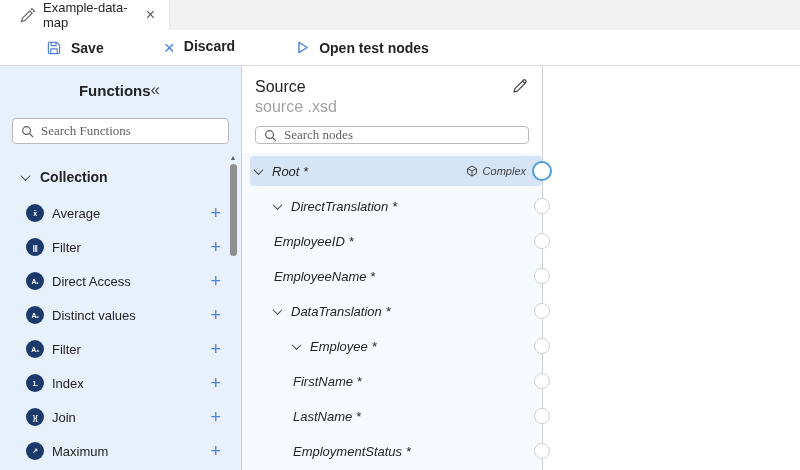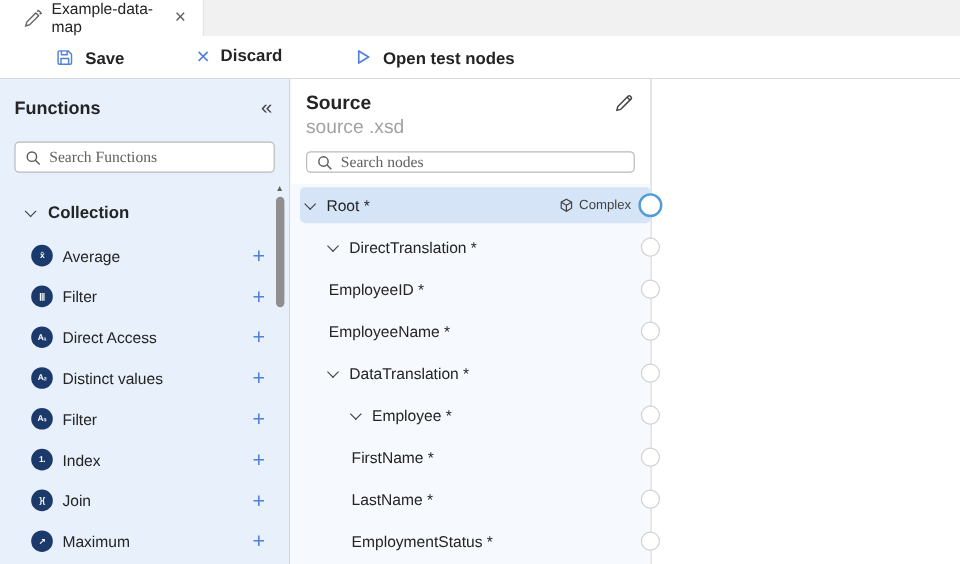--- a/index.html
+++ b/index.html
@@ -19,21 +19,21 @@
   .tbtn { display:flex; align-items:flex-start; gap:9px; font-size:14px; font-weight:600;
           color:#242424; margin-right:60px; cursor:pointer; }
   .tbtn .xchar { color:#4f82d8; font-size:19px; font-weight:400; line-height:1; }
 
   
   .main { flex:1; display:flex; min-height:0; }
 
   
   .fpanel { width:242px; flex:0 0 242px; background:#e8f1fb; border-right:1px solid #cfcfcf;
             position:relative; padding-top:14px; }
-  .fhead { display:flex; align-items:center; justify-content:space-between; padding:0 14px 0 12px; }
+  .fhead { display:flex; align-items:center; justify-content:center; padding:0 14px 0 12px; }
   .fhead h2 { font-size:15px; font-weight:700; }
   .collapse { font-size:17px; color:#424242; cursor:pointer; }
   .searchbox { display:flex; align-items:center; gap:7px; background:#fff;
                border:1px solid #b9b9b9; border-radius:4px; height:26px;
                margin:18px 12px 0 12px; padding:0 8px; }
   .searchbox input { border:none; outline:none; flex:1; font-size:13px;
                      font-family:Liberation Serif, serif; color:#242424; background:transparent; }
   .searchbox input::placeholder { color:#616161; }
   .fcat { display:flex; align-items:center; gap:11px; padding-left:22px; margin-top:22px;
           height:22px; font-size:14px; font-weight:600; cursor:pointer; }
@@ -49,26 +49,26 @@
   .fthumb { width:7px; height:92px; background:#8f8f8f; border-radius:4px; margin:3px auto 0; }
 
   
   .chev { width:7px; height:7px; border-right:1.4px solid #424242; border-bottom:1.4px solid #424242;
           transform:rotate(45deg) translate(-1px,-1px); display:inline-block; flex:0 0 7px; }
 
   
   .spanel { width:301px; flex:0 0 301px; background:#fff; border-right:1px solid #d1d1d1;
             display:flex; flex-direction:column; position:relative; }
   .shead { display:flex; align-items:flex-start; justify-content:space-between; padding:12px 14px 0 13px; }
-  .shead h2 { font-size:16px; font-weight:700; }
+  .shead h2 { font-size:16px; font-weight:400; }
   .ssub { font-size:16px; color:#a2a2a2; padding:2px 0 0 13px; }
   .spanel .searchbox { margin:10px 13px 0 13px; }
   .stree { flex:1; background:#f6f9fd; margin-top:9px; padding:3px 0 0 8px; }
   .trow { height:30px; margin-bottom:5px; display:flex; align-items:center;
-          position:relative; border-radius:4px; font-size:13px; cursor:pointer; }
+          position:relative; border-radius:4px; font-size:13px; cursor:pointer;font-style:italic; }
   .trow .chev { margin-right:10px; }
   .trow.selected { background:#d5e4f7; }
   .lvl0 { padding-left:5px; } .lvl1 { padding-left:24px; }
   .lvl2 { padding-left:43px; }
   .badge { margin-left:auto; margin-right:16px; display:flex; align-items:center; gap:5px;
            font-size:11px; color:#424242; }
   .dot { position:absolute; right:-8px; top:50%; width:16px; height:16px; margin-top:-8px;
          border-radius:50%; background:#fff; border:1px solid #d1d1d1; z-index:3; }
   .dot.sel { width:20px; height:20px; right:-10px; margin-top:-10px; border:2px solid #4f9cd8; }
 

